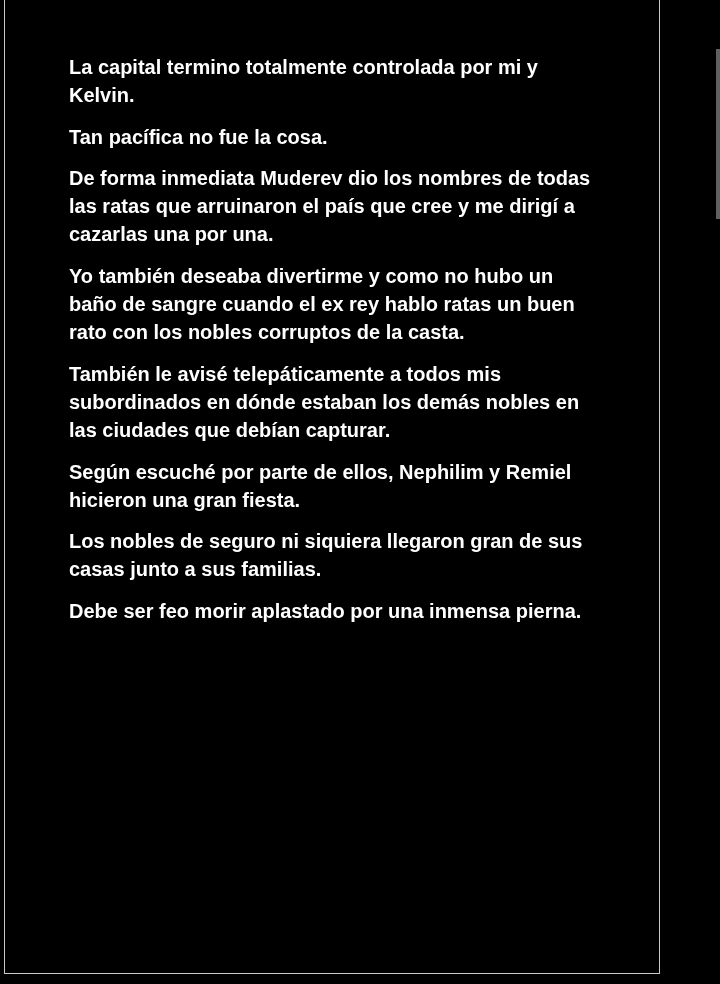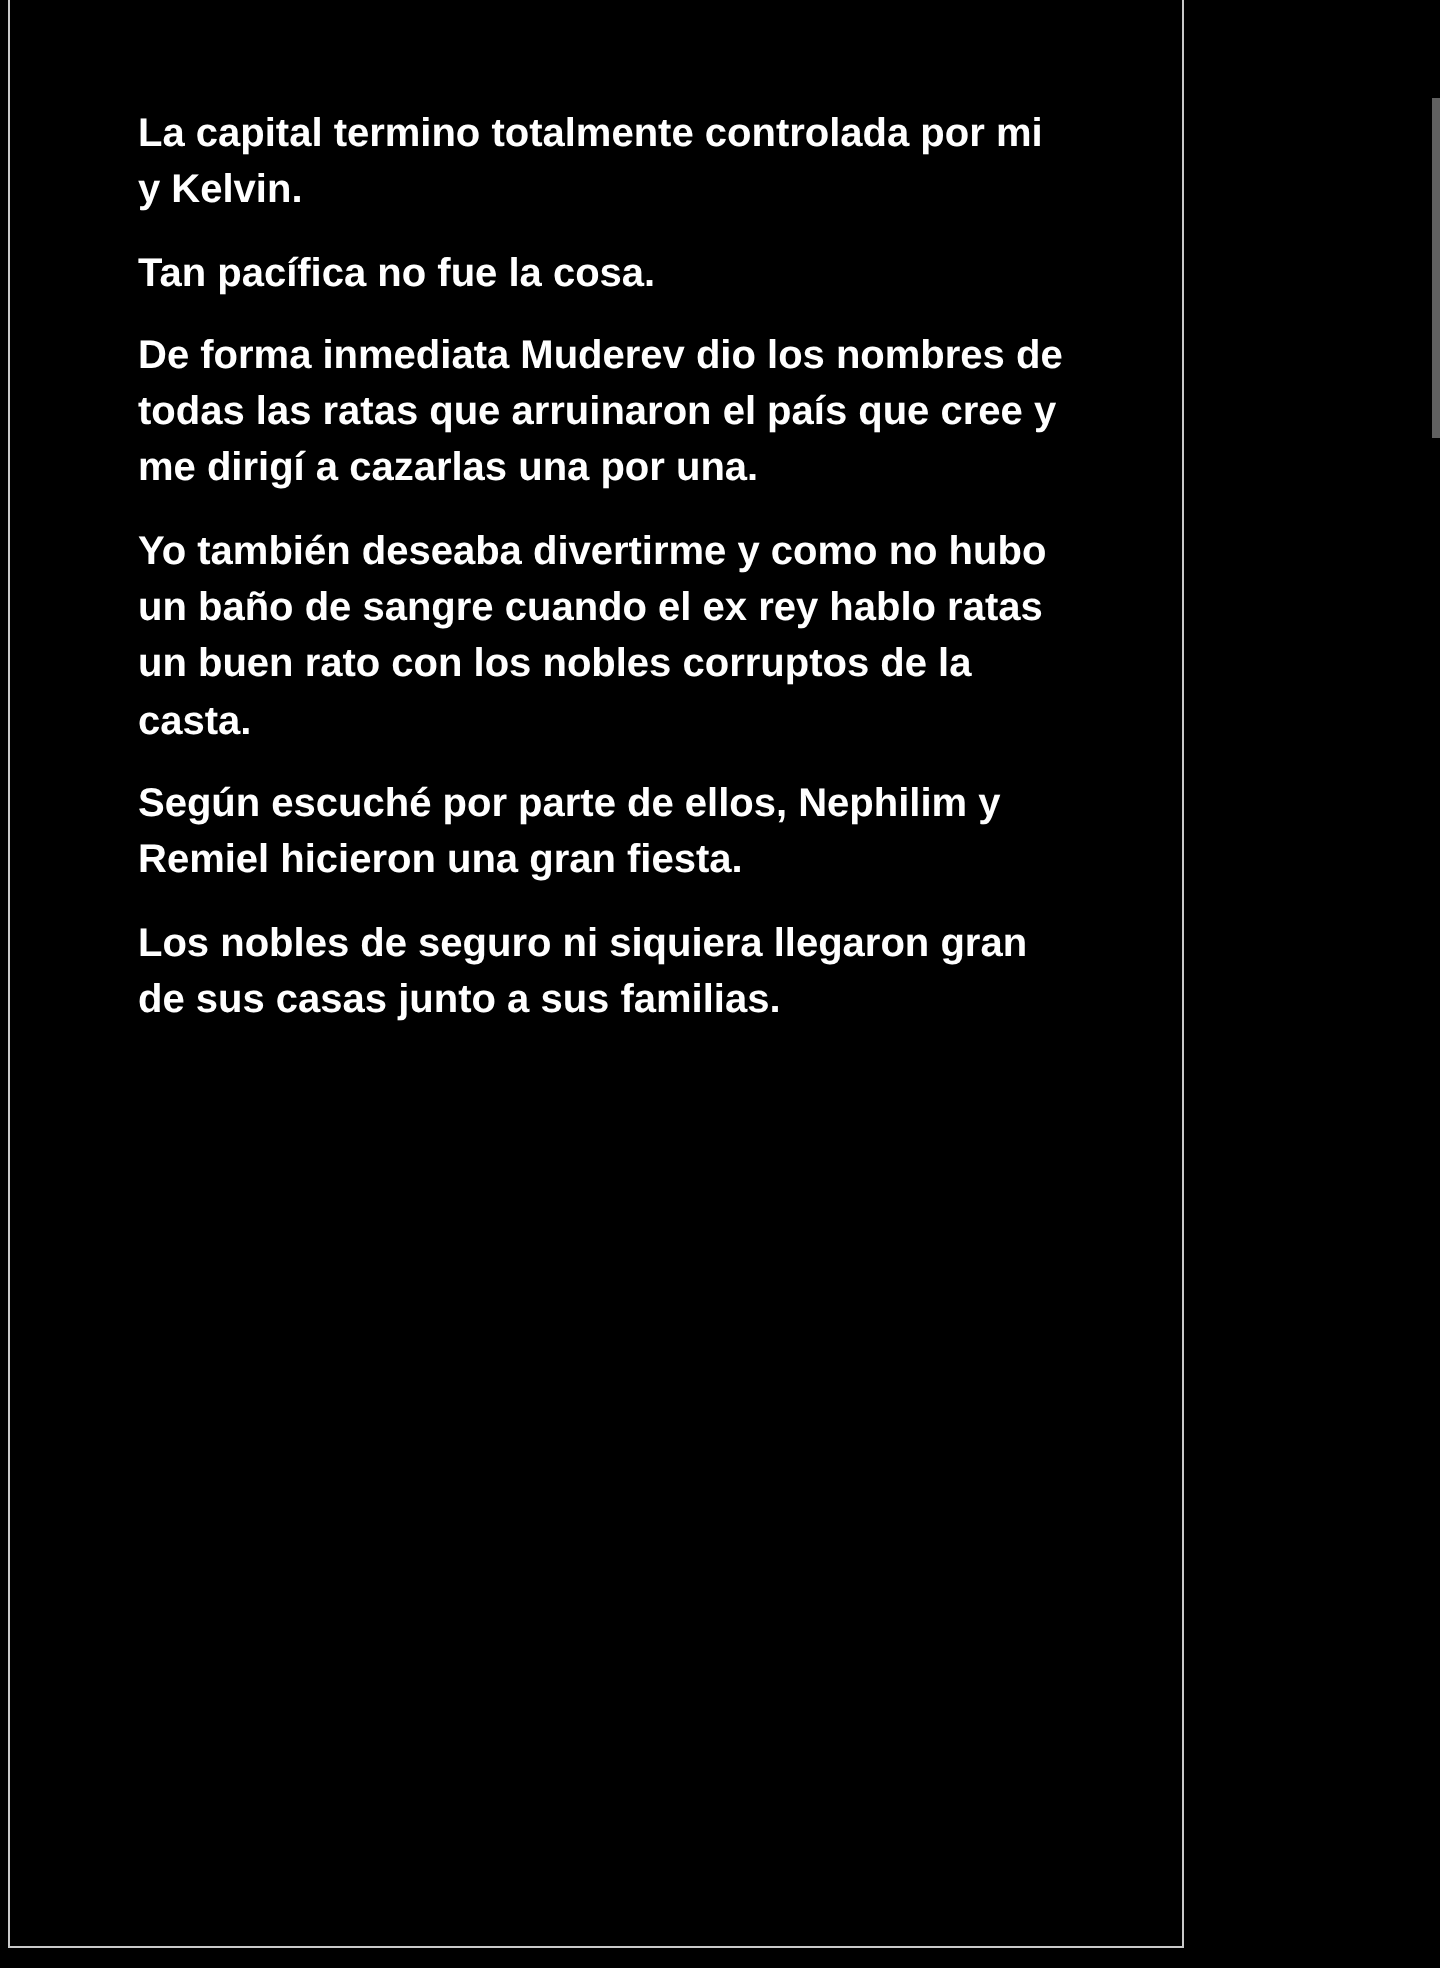--- a/index.html
+++ b/index.html
@@ -11,21 +11,21 @@
     width: 720px;
     height: 984px;
     position: relative;
     overflow: hidden;
     font-family: "Liberation Sans", "DejaVu Sans", sans-serif;
   }
   .reader-page {
     position: absolute;
     left: 4px;
     top: 0;
-    width: 588px;
+    width: 656px;
     height: 974px;
     box-sizing: border-box;
     background: var(--page-bg, #000);
     border: 1px solid var(--border-color, #c9c9c9);
     border-top: none;
   }
   .chapter-text {
     box-sizing: border-box;
     padding: 53px 58px 0 64px;
   }
@@ -56,20 +56,22 @@
 </style>
 </head>
 <body>
 
 <div class="reader-page">
   <div class="chapter-text">
     <p>La capital termino totalmente controlada por mi y Kelvin.</p>
     <p>Tan pacífica no fue la cosa.</p>
     <p>De forma inmediata Muderev dio los nombres de todas las ratas que arruinaron el país que cree y me dirigí a cazarlas una por una.</p>
     <p>Yo también deseaba divertirme y como no hubo un baño de sangre cuando el ex rey hablo ratas un buen rato con los nobles corruptos de la casta.</p>
+    <p>También le avisé telepáticamente a todos mis subordinados en dónde estaban los demás nobles en las ciudades que debían capturar.</p>
     <p>Según escuché por parte de ellos, Nephilim y Remiel hicieron una gran fiesta.</p>
     <p>Los nobles de seguro ni siquiera llegaron gran de sus casas junto a sus familias.</p>
+    <p>Debe ser feo morir aplastado por una inmensa pierna.</p>
   </div>
 </div>
 
 <div class="scrollbar-track">
   <div class="scrollbar-thumb"></div>
 </div>
 
 </body></html>

